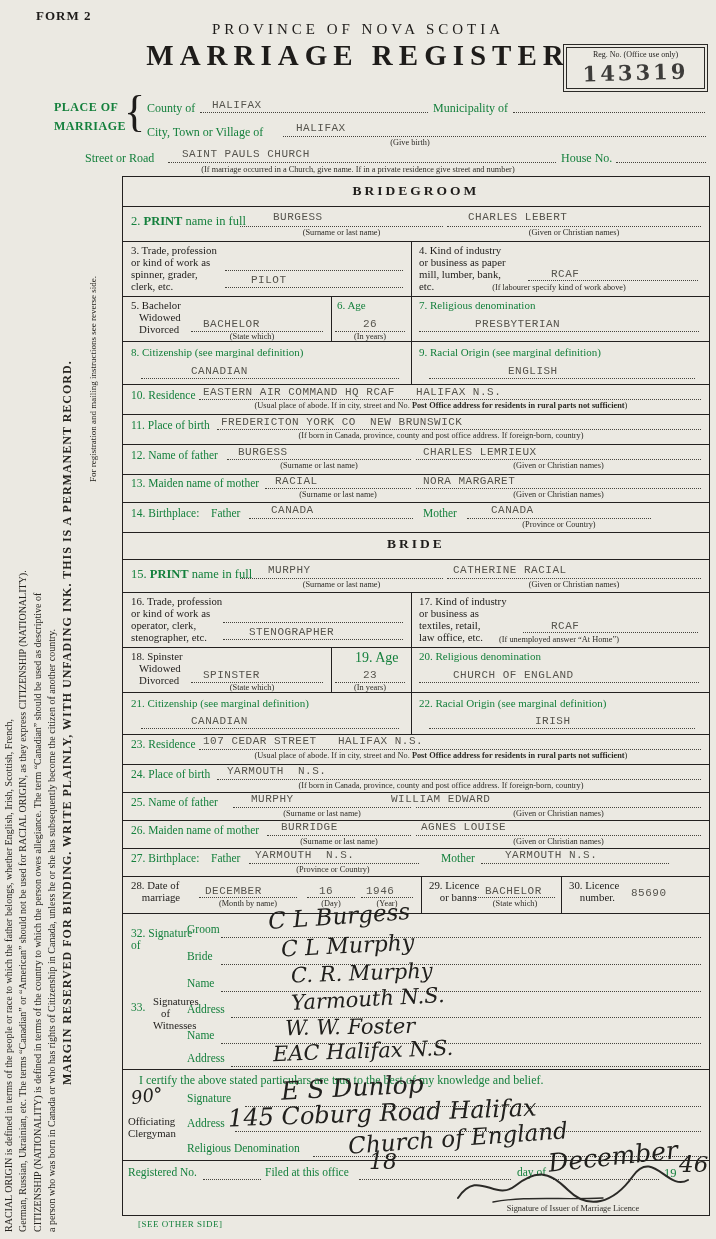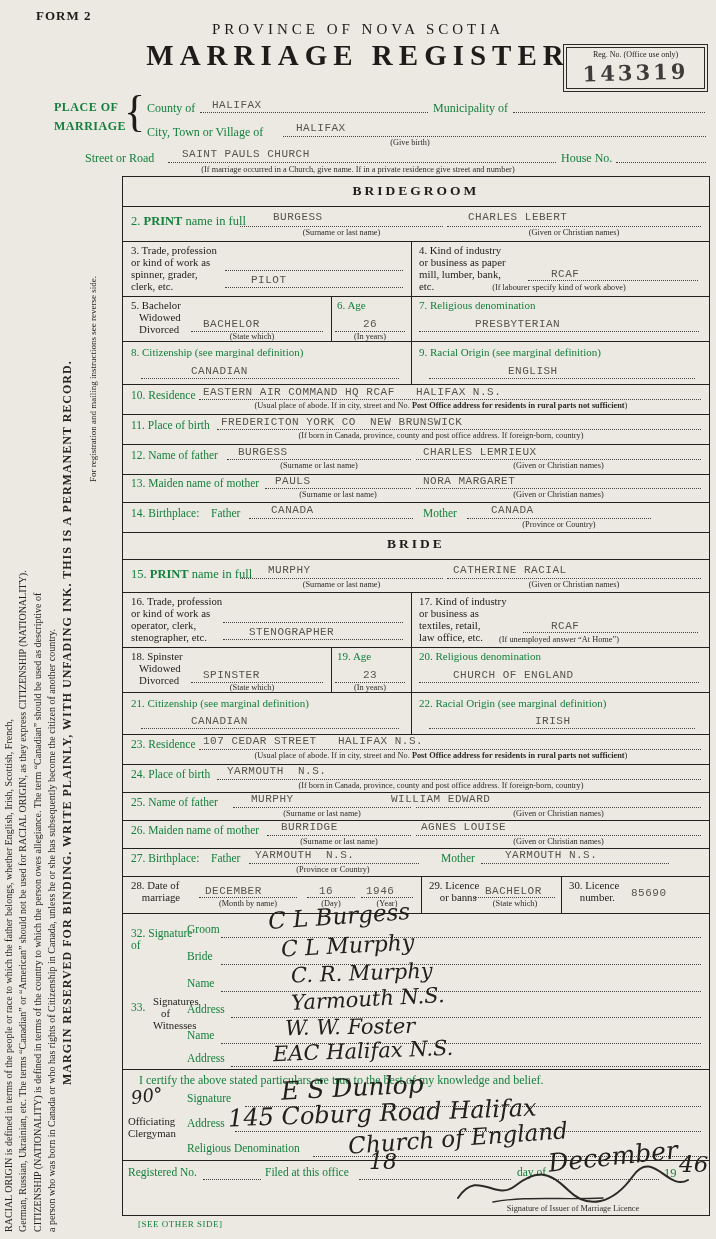--- a/index.html
+++ b/index.html
@@ -140,21 +140,21 @@
     <span class="lb" style="left:8px;top:272px">12. Name of father</span>
     <span class="tp" style="left:115px;top:269px">BURGESS</span>
     <span class="tp" style="left:300px;top:269px">CHARLES LEMRIEUX</span>
     <div class="dl" style="left:104px;top:281px;width:184px"></div>
     <div class="dl" style="left:293px;top:281px;width:285px"></div>
     <span class="cp" style="left:104px;top:284px;width:184px">(Surname or last name)</span>
     <span class="cp" style="left:293px;top:284px;width:285px">(Given or Christian names)</span>
     <div class="hl" style="top:297px"></div>
 
     <span class="lb" style="left:8px;top:300px">13. Maiden name of mother</span>
-    <span class="tp" style="left:152px;top:298px">PAULS</span>
+    <span class="tp" style="left:152px;top:298px">RACIAL</span>
     <span class="tp" style="left:300px;top:298px">NORA MARGARET</span>
     <div class="dl" style="left:142px;top:310px;width:146px"></div>
     <div class="dl" style="left:293px;top:310px;width:285px"></div>
     <span class="cp" style="left:142px;top:313px;width:146px">(Surname or last name)</span>
     <span class="cp" style="left:293px;top:313px;width:285px">(Given or Christian names)</span>
     <div class="hl" style="top:325px"></div>
 
     <span class="lb" style="left:8px;top:330px">14. Birthplace:</span>
     <span class="lb" style="left:88px;top:330px">Father</span>
     <span class="tp" style="left:148px;top:327px">CANADA</span>
@@ -195,21 +195,21 @@
     <div class="hl" style="top:470px"></div>
 
     <div class="vl" style="left:208px;top:470px;height:45px"></div>
     <div class="vl" style="left:288px;top:470px;height:45px"></div>
     <span class="ml" style="left:8px;top:473px">18. Spinster
 &nbsp;&nbsp;&nbsp;Widowed
 &nbsp;&nbsp;&nbsp;Divorced</span>
     <span class="tp" style="left:80px;top:492px">SPINSTER</span>
     <div class="dl" style="left:68px;top:504px;width:132px"></div>
     <span class="cp" style="left:58px;top:506px;width:142px">(State which)</span>
-    <span class="lb" style="left:214px;top:473px;font-size:11px">19. Age</span>
+    <span class="lb" style="left:232px;top:473px;font-size:14px">19. Age</span>
     <span class="tp" style="left:240px;top:492px">23</span>
     <div class="dl" style="left:212px;top:504px;width:70px"></div>
     <span class="cp" style="left:210px;top:506px;width:74px">(In years)</span>
     <span class="lb" style="left:296px;top:473px;font-size:11px">20. Religious denomination</span>
     <span class="tp" style="left:330px;top:492px">CHURCH OF ENGLAND</span>
     <div class="dl" style="left:296px;top:504px;width:280px"></div>
     <div class="hl" style="top:515px"></div>
 
     <div class="vl" style="left:288px;top:515px;height:42px"></div>
     <span class="lb" style="left:8px;top:520px;font-size:11px">21. Citizenship (see marginal definition)</span>

